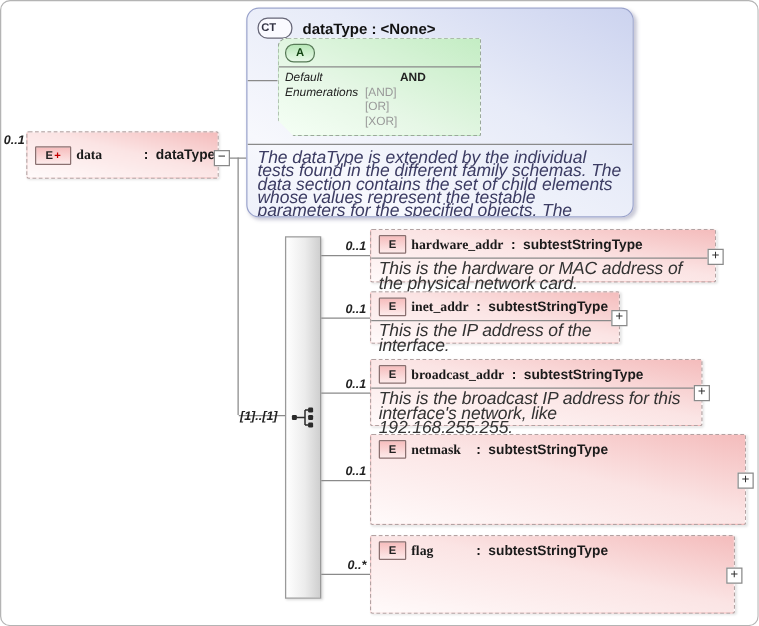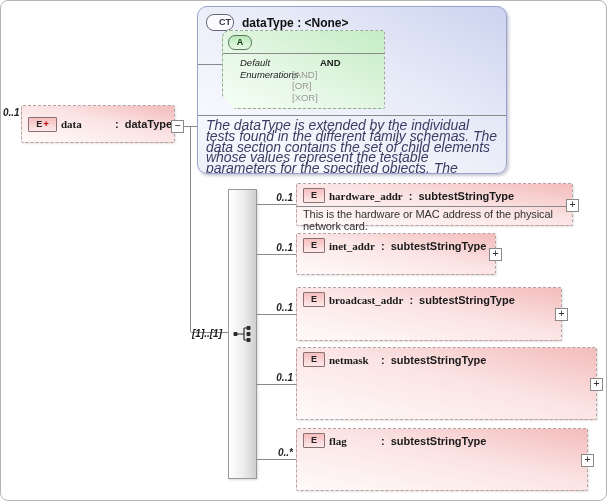--- a/index.html
+++ b/index.html
@@ -23,21 +23,21 @@
   }
   .elem-head {
     display:flex; align-items:center; gap:4px;
     padding:4px 6px 3px; font-weight:bold; font-size:11px; color:#1a1a1a;
     white-space:nowrap;
   }
   .ename { display:inline-block; min-width:46px;font-family:Liberation Serif, serif; }
   .colon { margin:0 2px; }
   .elem-ann {
     border-top:1px solid #8a8a8a;
-    font-size:11px; letter-spacing:-0.1px;
+    font-style:italic; font-size:14px; letter-spacing:-0.1px;
     line-height:11.5px; color:#333; padding:2px 6px 3px;
   }
   .badge-e {
     flex:0 0 auto; width:20px; height:13px; border:1px solid #8a7070;
     background:linear-gradient(#f6bdbd,#fdeaea);
     font-size:9px; font-weight:bold; line-height:13px; text-align:center;
     color:#222; border-radius:1px;
   }
   .badge-e.wide { width:27px; display:flex; justify-content:center; gap:1px; }
   .plus-red { color:#c40000; font-weight:bold; }
@@ -62,21 +62,21 @@
     background:linear-gradient(to bottom left,#ccd3ef 0%,#e7ebf8 40%,#f7f8fd 80%,#edf0fa 100%);
     box-shadow:2px 2px 3px rgba(100,100,140,0.35); overflow:hidden;
   }
   .ct-head {
     display:flex; align-items:center; gap:8px;
     padding:7px 8px 4px; font-weight:bold; font-size:12px; color:#111;
   }
   .badge-ct {
     flex:0 0 auto; min-width:22px; height:15px; padding:0 2px;
     border:1px solid #667; border-radius:8px; background:#fafaff;
-    font-size:9px; font-weight:bold; line-height:15px; text-align:right; color:#334;
+    font-size:9px; font-weight:bold; line-height:15px; text-align:left; color:#334;
   }
   #attr-box {
     position:absolute; left:24px; top:23px; width:163px; height:79px;
     box-sizing:border-box; border:1px dashed #9aa89a; border-radius:8px 2px 2px 2px;
     background:linear-gradient(to bottom left,#c4edc4 0%,#e6f7e6 60%,#f5fff5 100%);
     clip-path:polygon(0 0,100% 0,100% 100%,13px 100%,0 calc(100% - 13px));
   }
   .attr-head {
     display:flex; align-items:center; gap:6px;
     padding:4px 5px 3px; font-weight:bold; font-size:11px; color:#111; white-space:nowrap;
@@ -84,21 +84,21 @@
   .badge-a {
     flex:0 0 auto; width:22px; height:13px; border:1px solid #577a57; border-radius:7px;
     background:linear-gradient(#b7e7b7,#e9f9e9);
     font-size:9px; font-weight:bold; line-height:13px; text-align:center; color:#134413;
   }
   .attr-body {
     border-top:1px solid #8a8a8a; padding:3px 5px 0 5px;
     font-size:9.5px; line-height:11.5px;
     display:grid; grid-template-columns:64px auto; color:#222;
   }
-  .attr-label { font-style:italic;margin-left:12px; }
+  .attr-label { font-style:italic; }
   .attr-default { font-weight:bold;margin-left:28px; }
   .attr-enum { color:#999; }
   #ct-ann {
     position:absolute; left:0; right:0; top:108px; bottom:0;
     border-top:1px solid #8a8a8a; padding:4px 8px;
     font-style:italic; font-size:14px; letter-spacing:-0.05px;
     line-height:10.8px; color:#3c3c63;
   }
   
   #seq-bar {
@@ -197,30 +197,32 @@
     <span class="plusbox">+</span>
   </div>
 
   <div class="elem" style="left:295px;top:232px;width:200px;height:42px;">
     <div class="elem-head">
       <span class="badge-e">E</span>
       <span class="ename">inet_addr</span>
       <span class="colon">:</span>
       <span>subtestStringType</span>
     </div>
+    <div class="elem-ann">This is the IP address of the interface.</div>
     <span class="plusbox">+</span>
   </div>
 
   <div class="elem" style="left:295px;top:286px;width:266px;height:54px;">
     <div class="elem-head">
       <span class="badge-e">E</span>
       <span class="ename">broadcast_addr</span>
       <span class="colon">:</span>
       <span>subtestStringType</span>
     </div>
+    <div class="elem-ann">This is the broadcast IP address for this interface's network, like 192.168.255.255.</div>
     <span class="plusbox">+</span>
   </div>
 
   <div class="elem" style="left:295px;top:346px;width:301px;height:73px;">
     <div class="elem-head">
       <span class="badge-e">E</span>
       <span class="ename">netmask</span>
       <span class="colon">:</span>
       <span>subtestStringType</span>
     </div>

